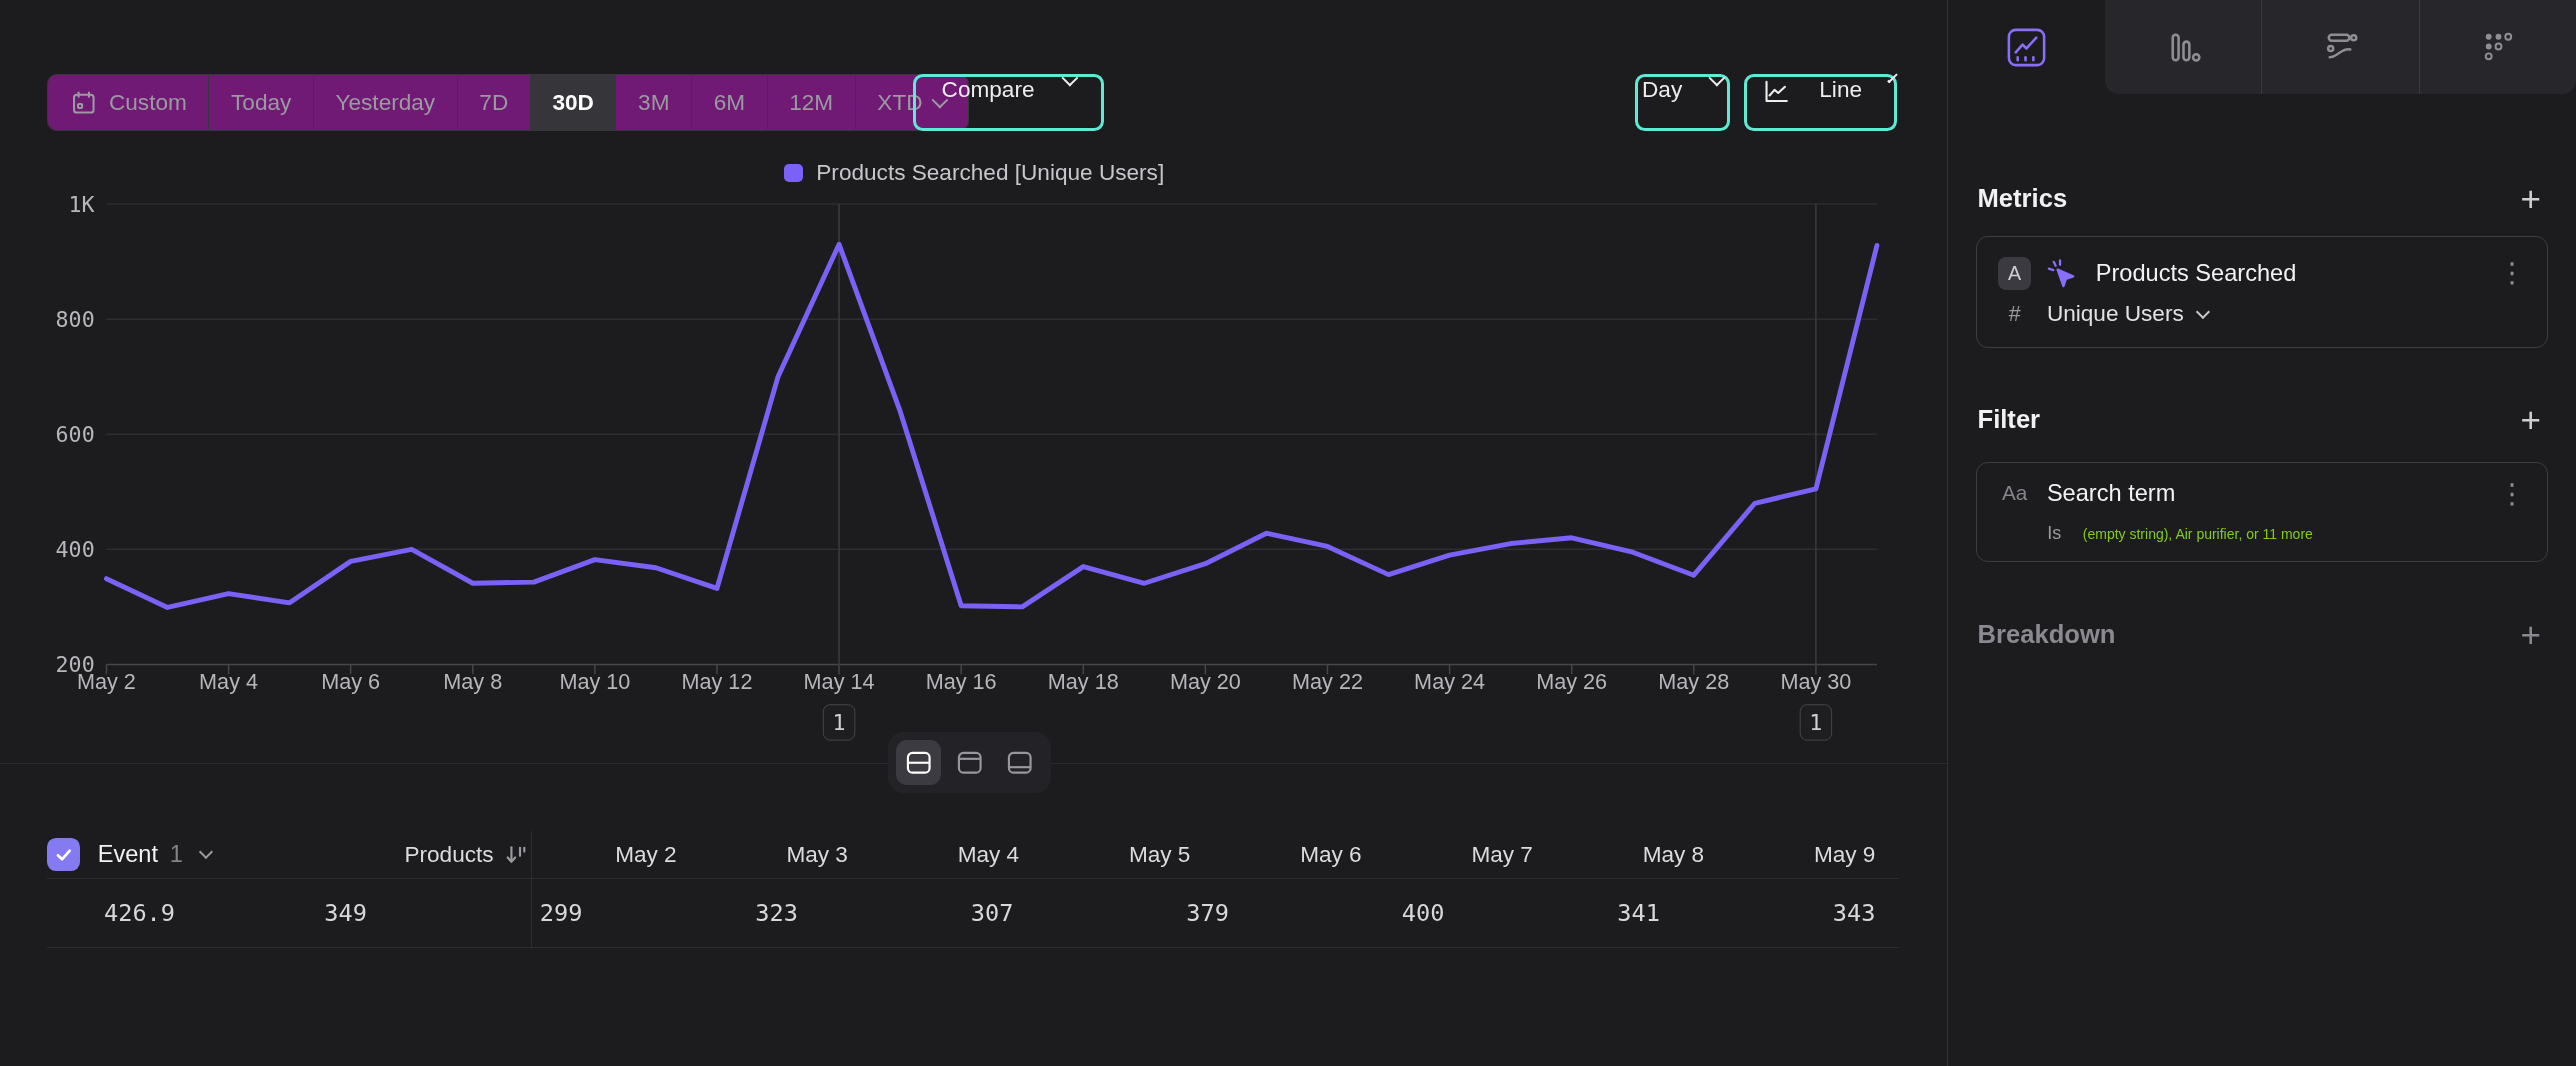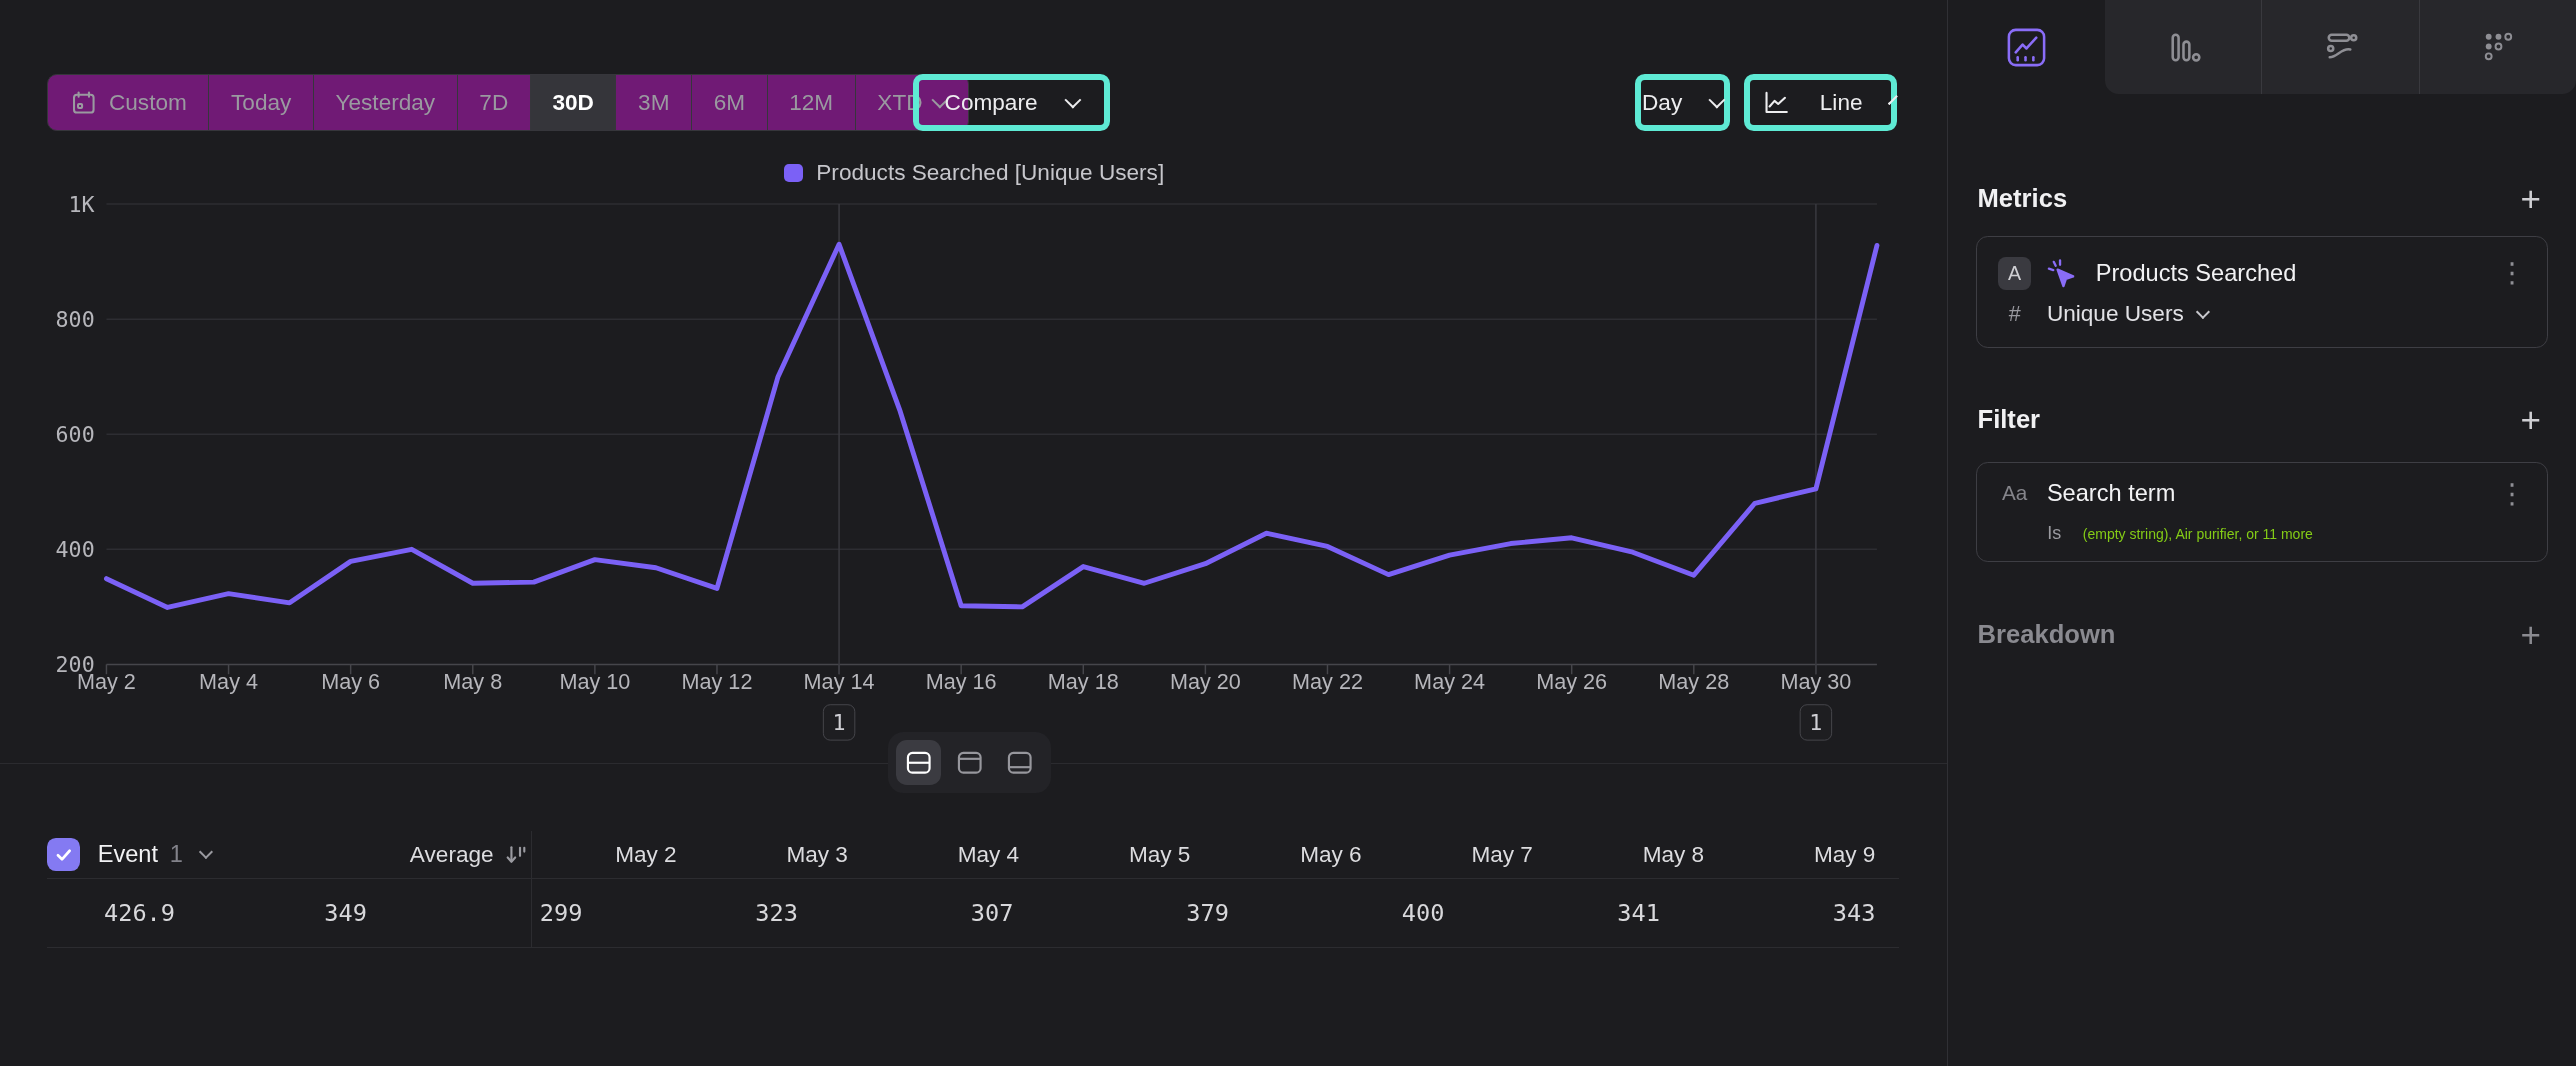--- a/index.html
+++ b/index.html
@@ -7,22 +7,22 @@
        font-family:"Liberation Sans",sans-serif;color:#e8e8ea;}
   .mono{font-family:"DejaVu Sans Mono",monospace;margin-left:48px;}
 
   
   .seg{position:absolute;left:47px;top:74px;height:57px;display:flex;align-items:stretch;
        border:1px solid #36363b;border-radius:9.8px;overflow:hidden;background:#701a75;box-sizing:border-box;}
   .seg-item{display:flex;align-items:center;gap:11.8px;padding:0 21.6px;color:#9a9aa0;font-size:22.6px;
        border-right:1px solid #36363b;white-space:nowrap;}
   .seg-item:last-child{border-right:none;}
   .seg-item.active{background:#35353a;color:#ffffff;font-weight:600;}
-  .btn{position:absolute;top:74px;height:57px;border:6px solid #5eead4;border-radius:9.8px;
-       display:flex;align-items:center;justify-content:center;gap:29px;color:#ededef;font-size:22.6px;
+  .btn{position:absolute;top:74px;height:57px;border:3px solid #5eead4;border-radius:9.8px;
+       display:flex;align-items:flex-start;justify-content:center;gap:29px;color:#ededef;font-size:22.6px;
        box-sizing:border-box;white-space:nowrap;}
   #compare-btn{left:913px;padding:0 25.6px;}
   #granularity-btn{left:1635px;width:95px;}
   #charttype-btn{left:1744px;width:153px;}
   .chev{display:inline-block;width:9.8px;height:9.8px;border-right:2.5px solid currentColor;
         border-bottom:2.5px solid currentColor;transform:rotate(45deg);margin-top:-4.9px;}
   .chev.gray{border-color:#9a9aa0;}
   .chev.sm{width:7.9px;height:7.9px;border-width:2px;}
 
   
@@ -250,21 +250,21 @@
         <div class="checkbox hdr">
           <svg viewBox="0 0 24 24" width="21.6" height="21.6">
             <polyline points="5.5 12.5 10 17 18.5 7.5" fill="none" stroke="#fff" stroke-width="3" stroke-linecap="round" stroke-linejoin="round"></polyline>
           </svg>
         </div>
         <span class="event-label">Event</span>
         <span class="event-count">1</span>
         <span class="chev sm gray"></span>
       </div>
       <div class="tc-avg">
-        <span class="avg-head">Average</span>
+        <span class="avg-head">Products</span>
         <svg width="23.6" height="23.6" viewBox="0 0 22 22" fill="none" stroke="#9a9aa0" stroke-width="2" stroke-linecap="round" stroke-linejoin="round">
           <line x1="6" y1="4" x2="6" y2="17"></line>
             <polyline points="2.5 13.5 6 17.5 9.5 13.5"></polyline>
           <line x1="14" y1="4.5" x2="14" y2="12"></line>
             <line x1="18" y1="4.5" x2="18" y2="8"></line>
         </svg>
       </div>
       <div id="date-headers" style="display:flex;flex:1;">
           <div class="tcell ">May 2</div>
           <div class="tcell ">May 3</div>

